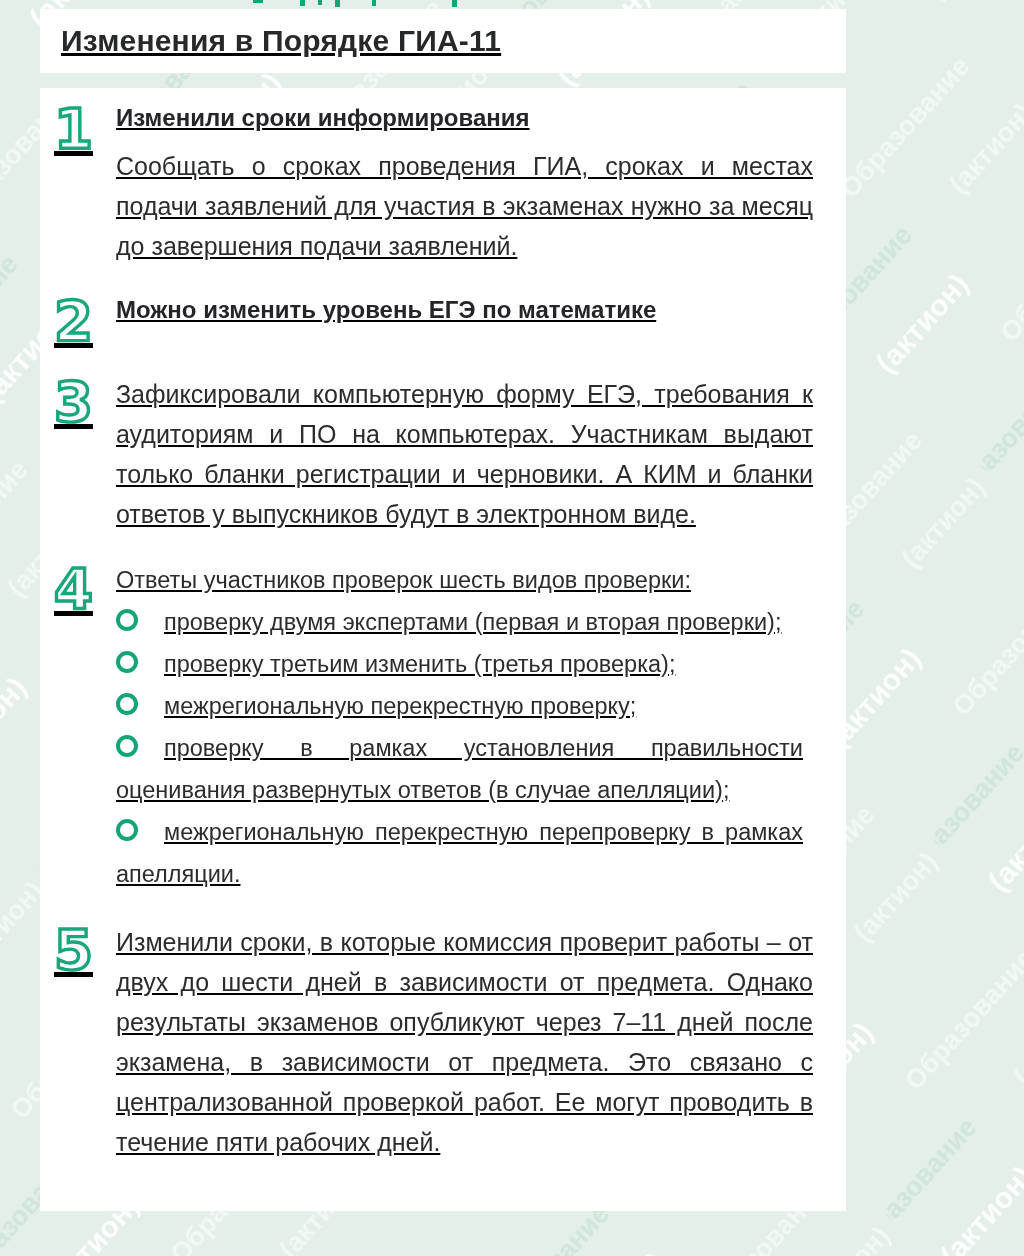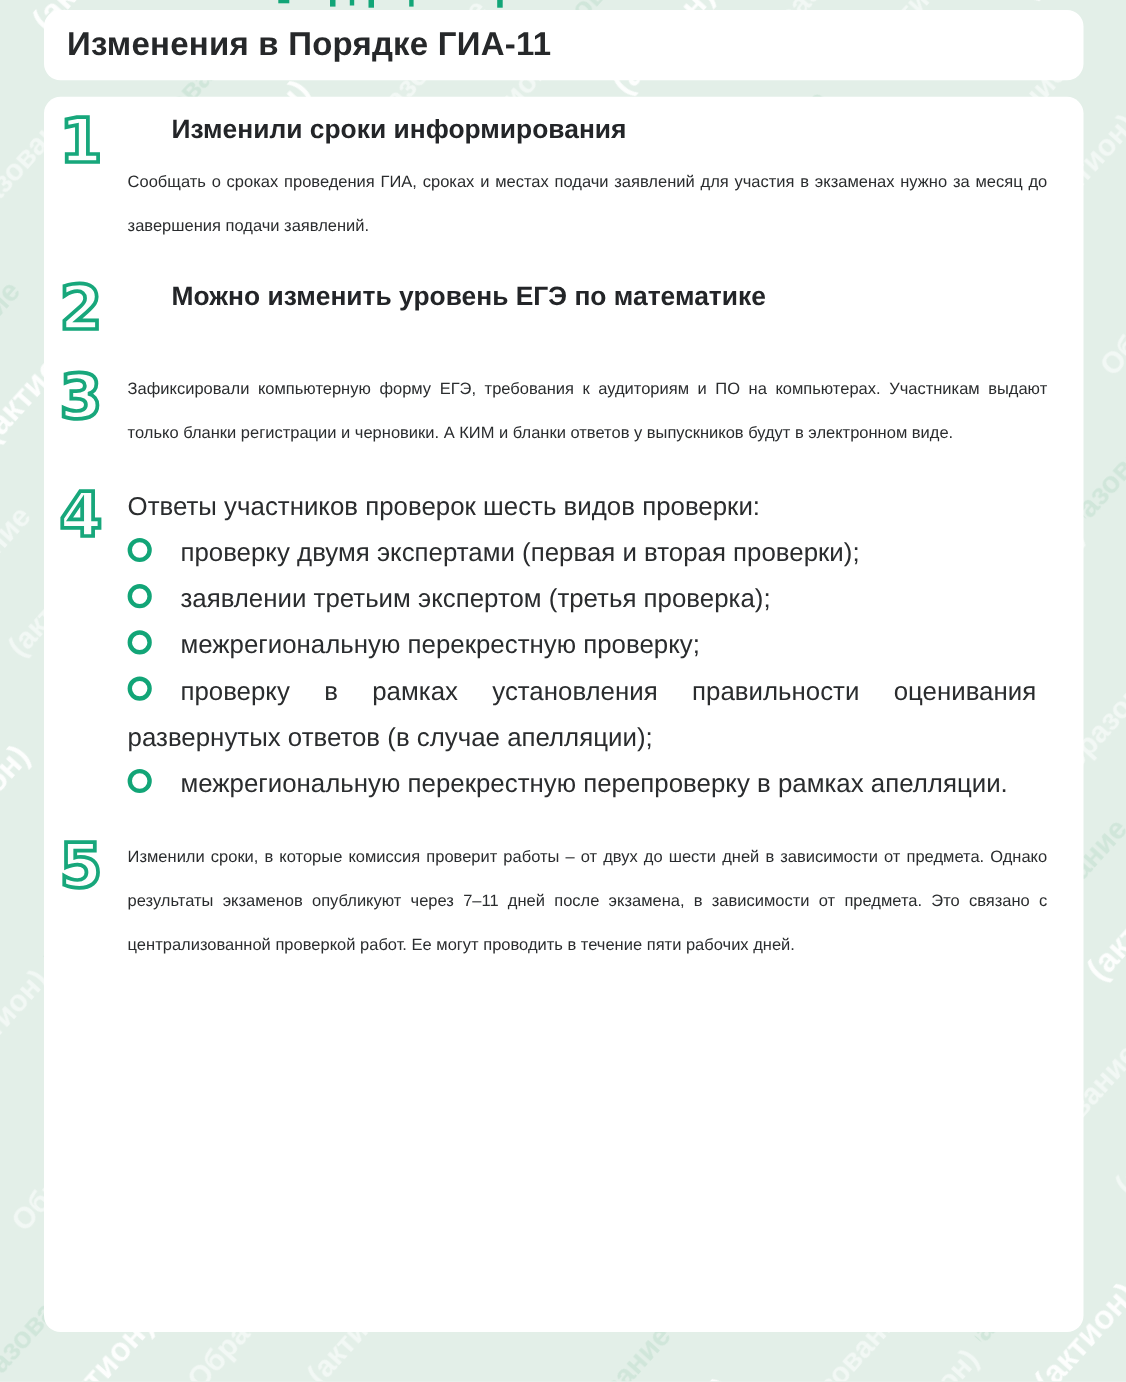--- a/index.html
+++ b/index.html
@@ -15,23 +15,24 @@
     width: 1024px; height: 1256px;
     pointer-events: none;
   }
   .wm1 { font: bold 30px "Liberation Sans", sans-serif; fill: rgba(255,255,255,0.92); }
   .wm2 { font: bold 27px "Liberation Sans", sans-serif; fill: rgba(255,255,255,0.55); }
   .wm3 { font: bold 27px "Liberation Sans", sans-serif; fill: rgba(205,228,215,0.85); }
 
   .frag { position: absolute; background: #12a577; top: 0; }
 
   .card {
-    position: absolute; left: 40px; width: 945px;
-    background: #ffffff; border-radius: 15px;
+    position: absolute; left: 40px; width: 806px;
+    background: #ffffff; border-radius: 0;
     box-sizing: border-box;
+    text-decoration: underline;
   }
   .title-card {
     top: 9px; height: 64px;
     display: flex; align-items: center;
     padding-left: 21px;
   }
   .page-title {
     font-size: 30px; font-weight: bold;
     color: #26282a; letter-spacing: 0.2px;
   }
@@ -48,23 +49,23 @@
     color: #12a577;
   }
   @supports ((-webkit-text-stroke: 3px #000) or (text-stroke: 3px #000)) {
     .num { color: #fcfefd; -webkit-text-stroke: 3.4px #17a77b; }
   }
   .itext { flex: 1; min-width: 0; }
   .item-heading {
     font-size: 24px; font-weight: bold; color: #232528;
     line-height: 30px; margin: 2px 0 0 0;
   }
-  .item-heading.gap { margin-bottom: 13px; margin-left: 40px; }
+  .item-heading.gap { margin-bottom: 13px; }
   .item-body {
-    font-size: 15px; color: #2a2c2e;
+    font-size: 25px; color: #2a2c2e;
     line-height: 40px; text-align: justify; margin: 0;
   }
   .item-intro {
     font-size: 23.5px; color: #2a2c2e;
     line-height: 38px; margin: 0;
   }
   .bullet-list { list-style: none; margin: 2px 10px 0 0; padding: 0; }
   .bullet-list li {
     font-size: 23.5px; color: #2a2c2e;
     line-height: 42px; text-align: justify;
@@ -133,21 +134,21 @@
   </div>
 
   <div class="item">
     <div class="num-col">
       <div class="num">4</div>
     </div>
     <div class="itext">
       <p class="item-intro">Ответы участников проверок шесть видов проверки:</p>
       <ul class="bullet-list">
         <li><span class="ring"></span><span>проверку двумя экспертами (первая и вторая проверки);</span></li>
-        <li><span class="ring"></span><span>заявлении третьим экспертом (третья проверка);</span></li>
+        <li><span class="ring"></span><span>проверку третьим изменить (третья проверка);</span></li>
         <li><span class="ring"></span><span>межрегиональную перекрестную проверку;</span></li>
         <li><span class="ring"></span><span>проверку в рамках установления правильности оценивания развернутых ответов (в случае апелляции);</span></li>
         <li><span class="ring"></span><span>межрегиональную перекрестную перепроверку в рамках апелляции.</span></li>
       </ul>
     </div>
   </div>
 
   <div class="item">
     <div class="num-col">
       <div class="num">5</div>

